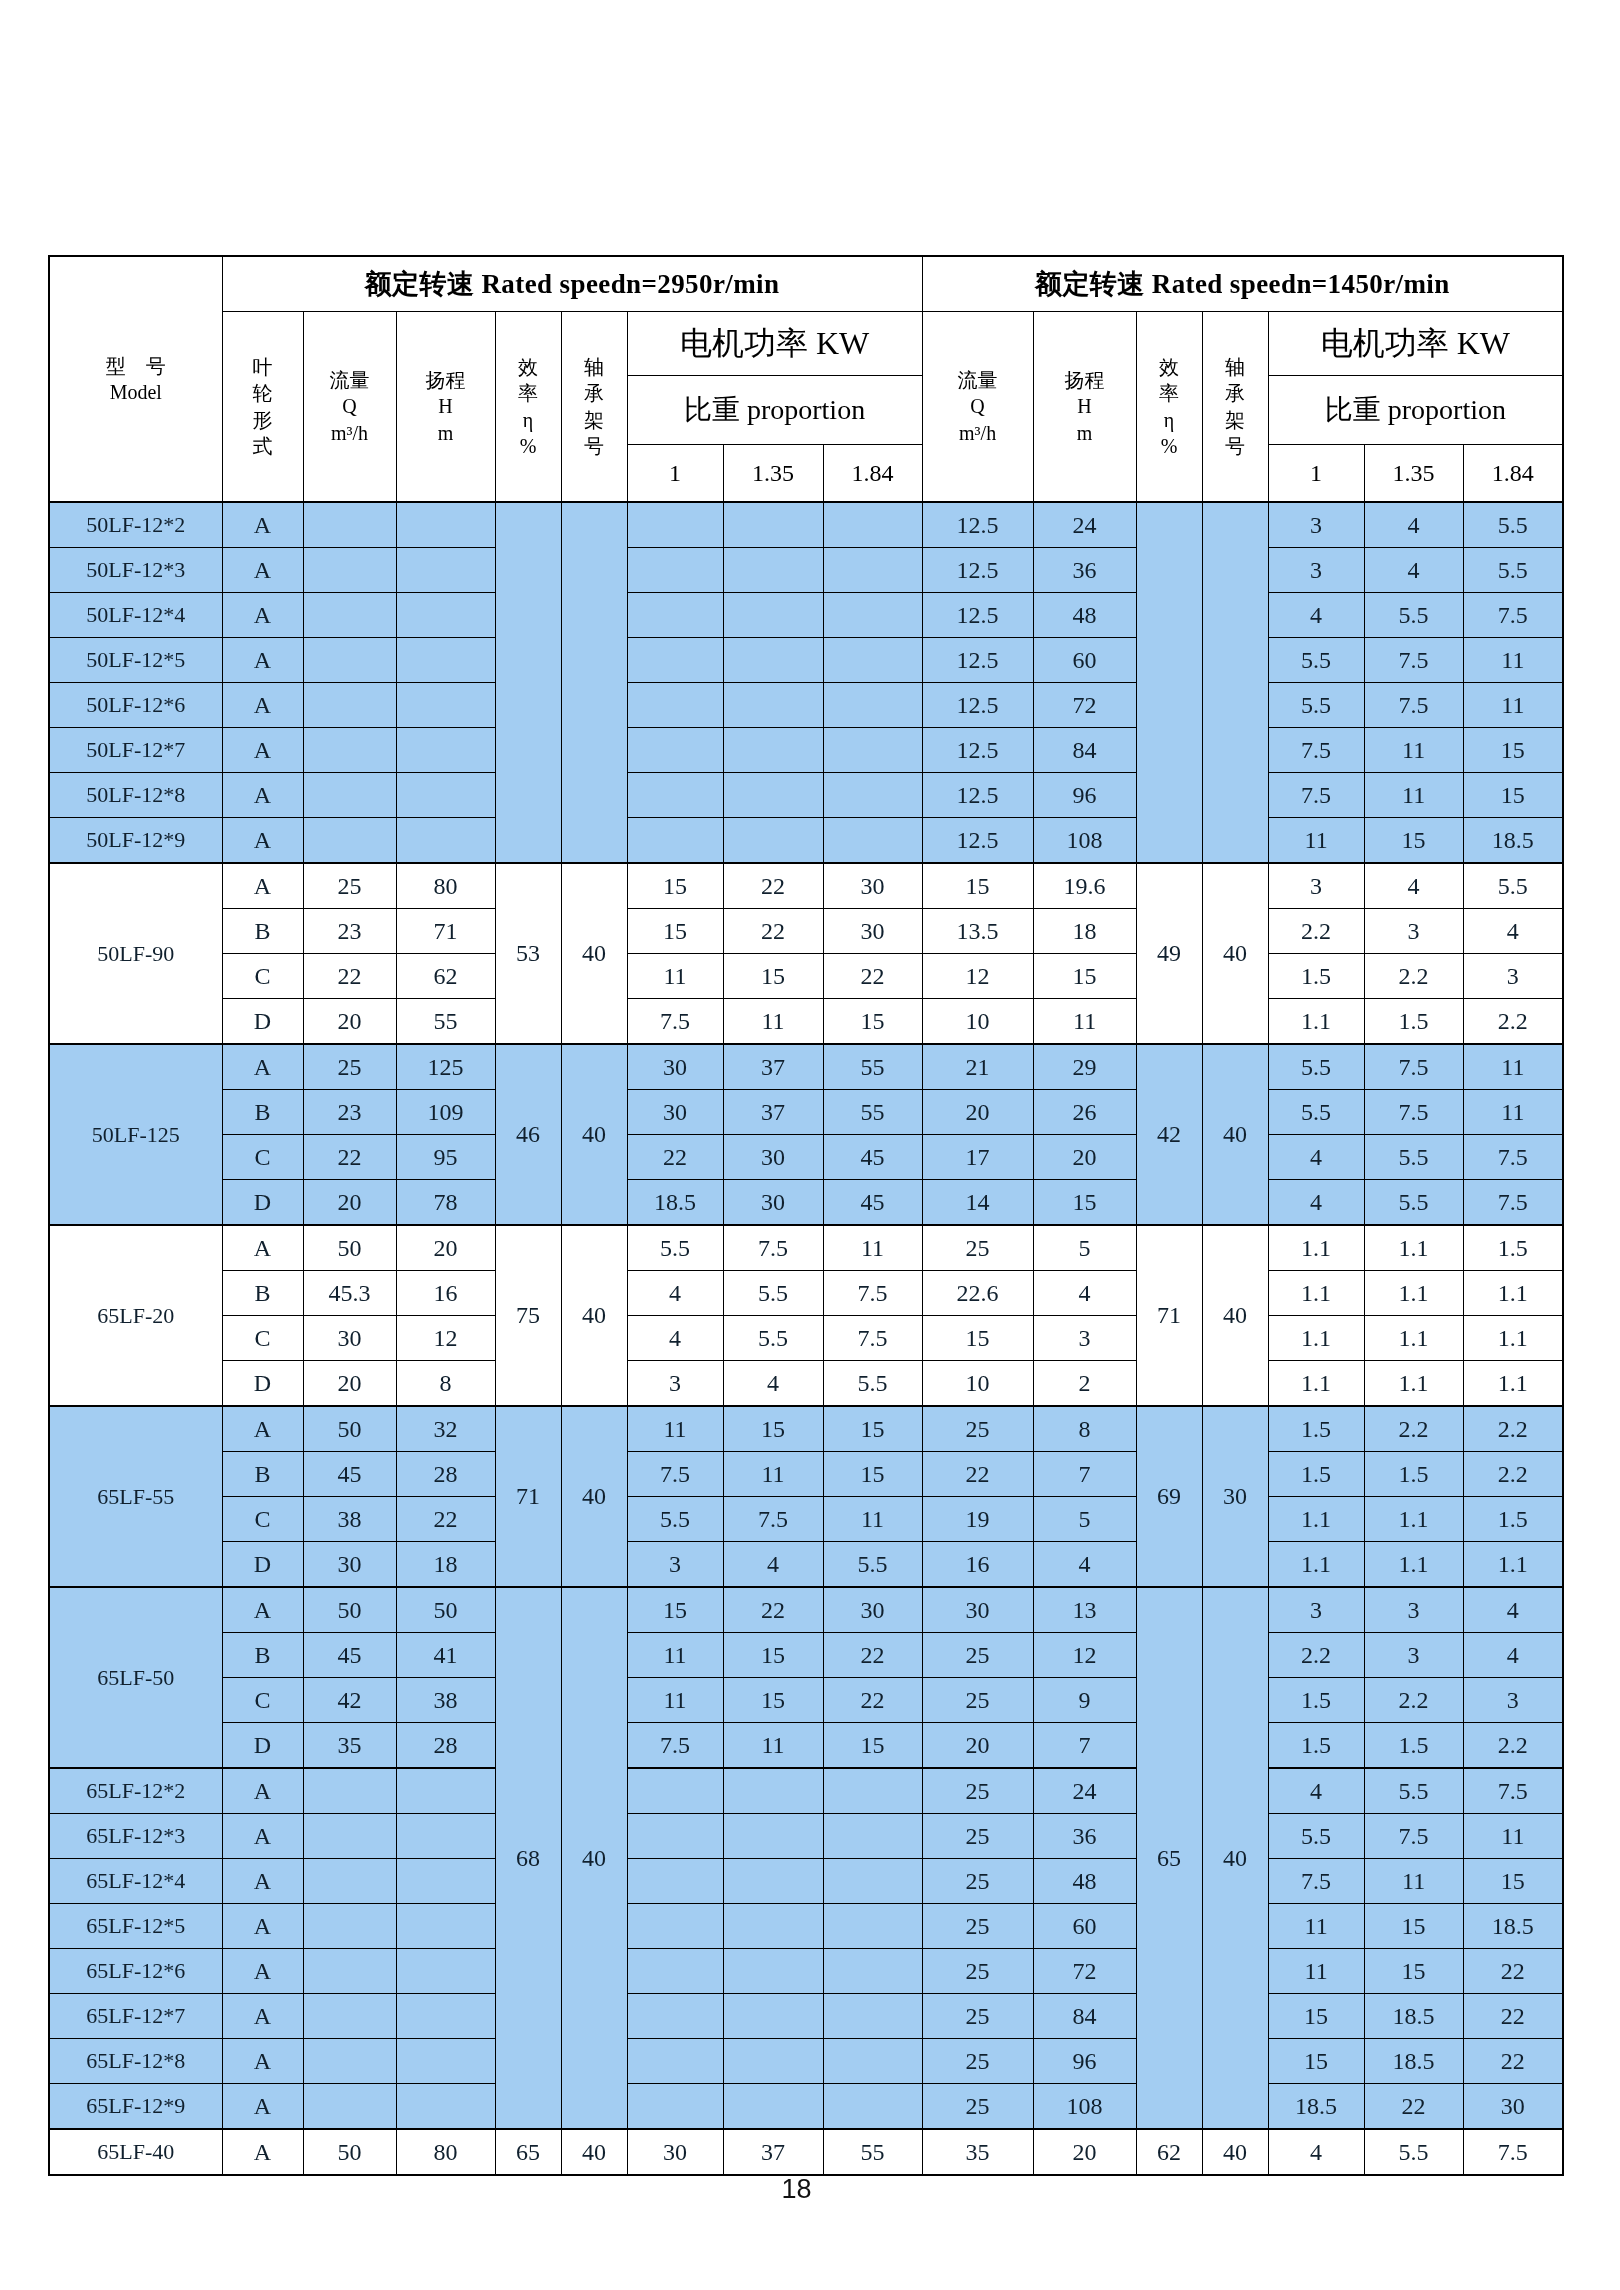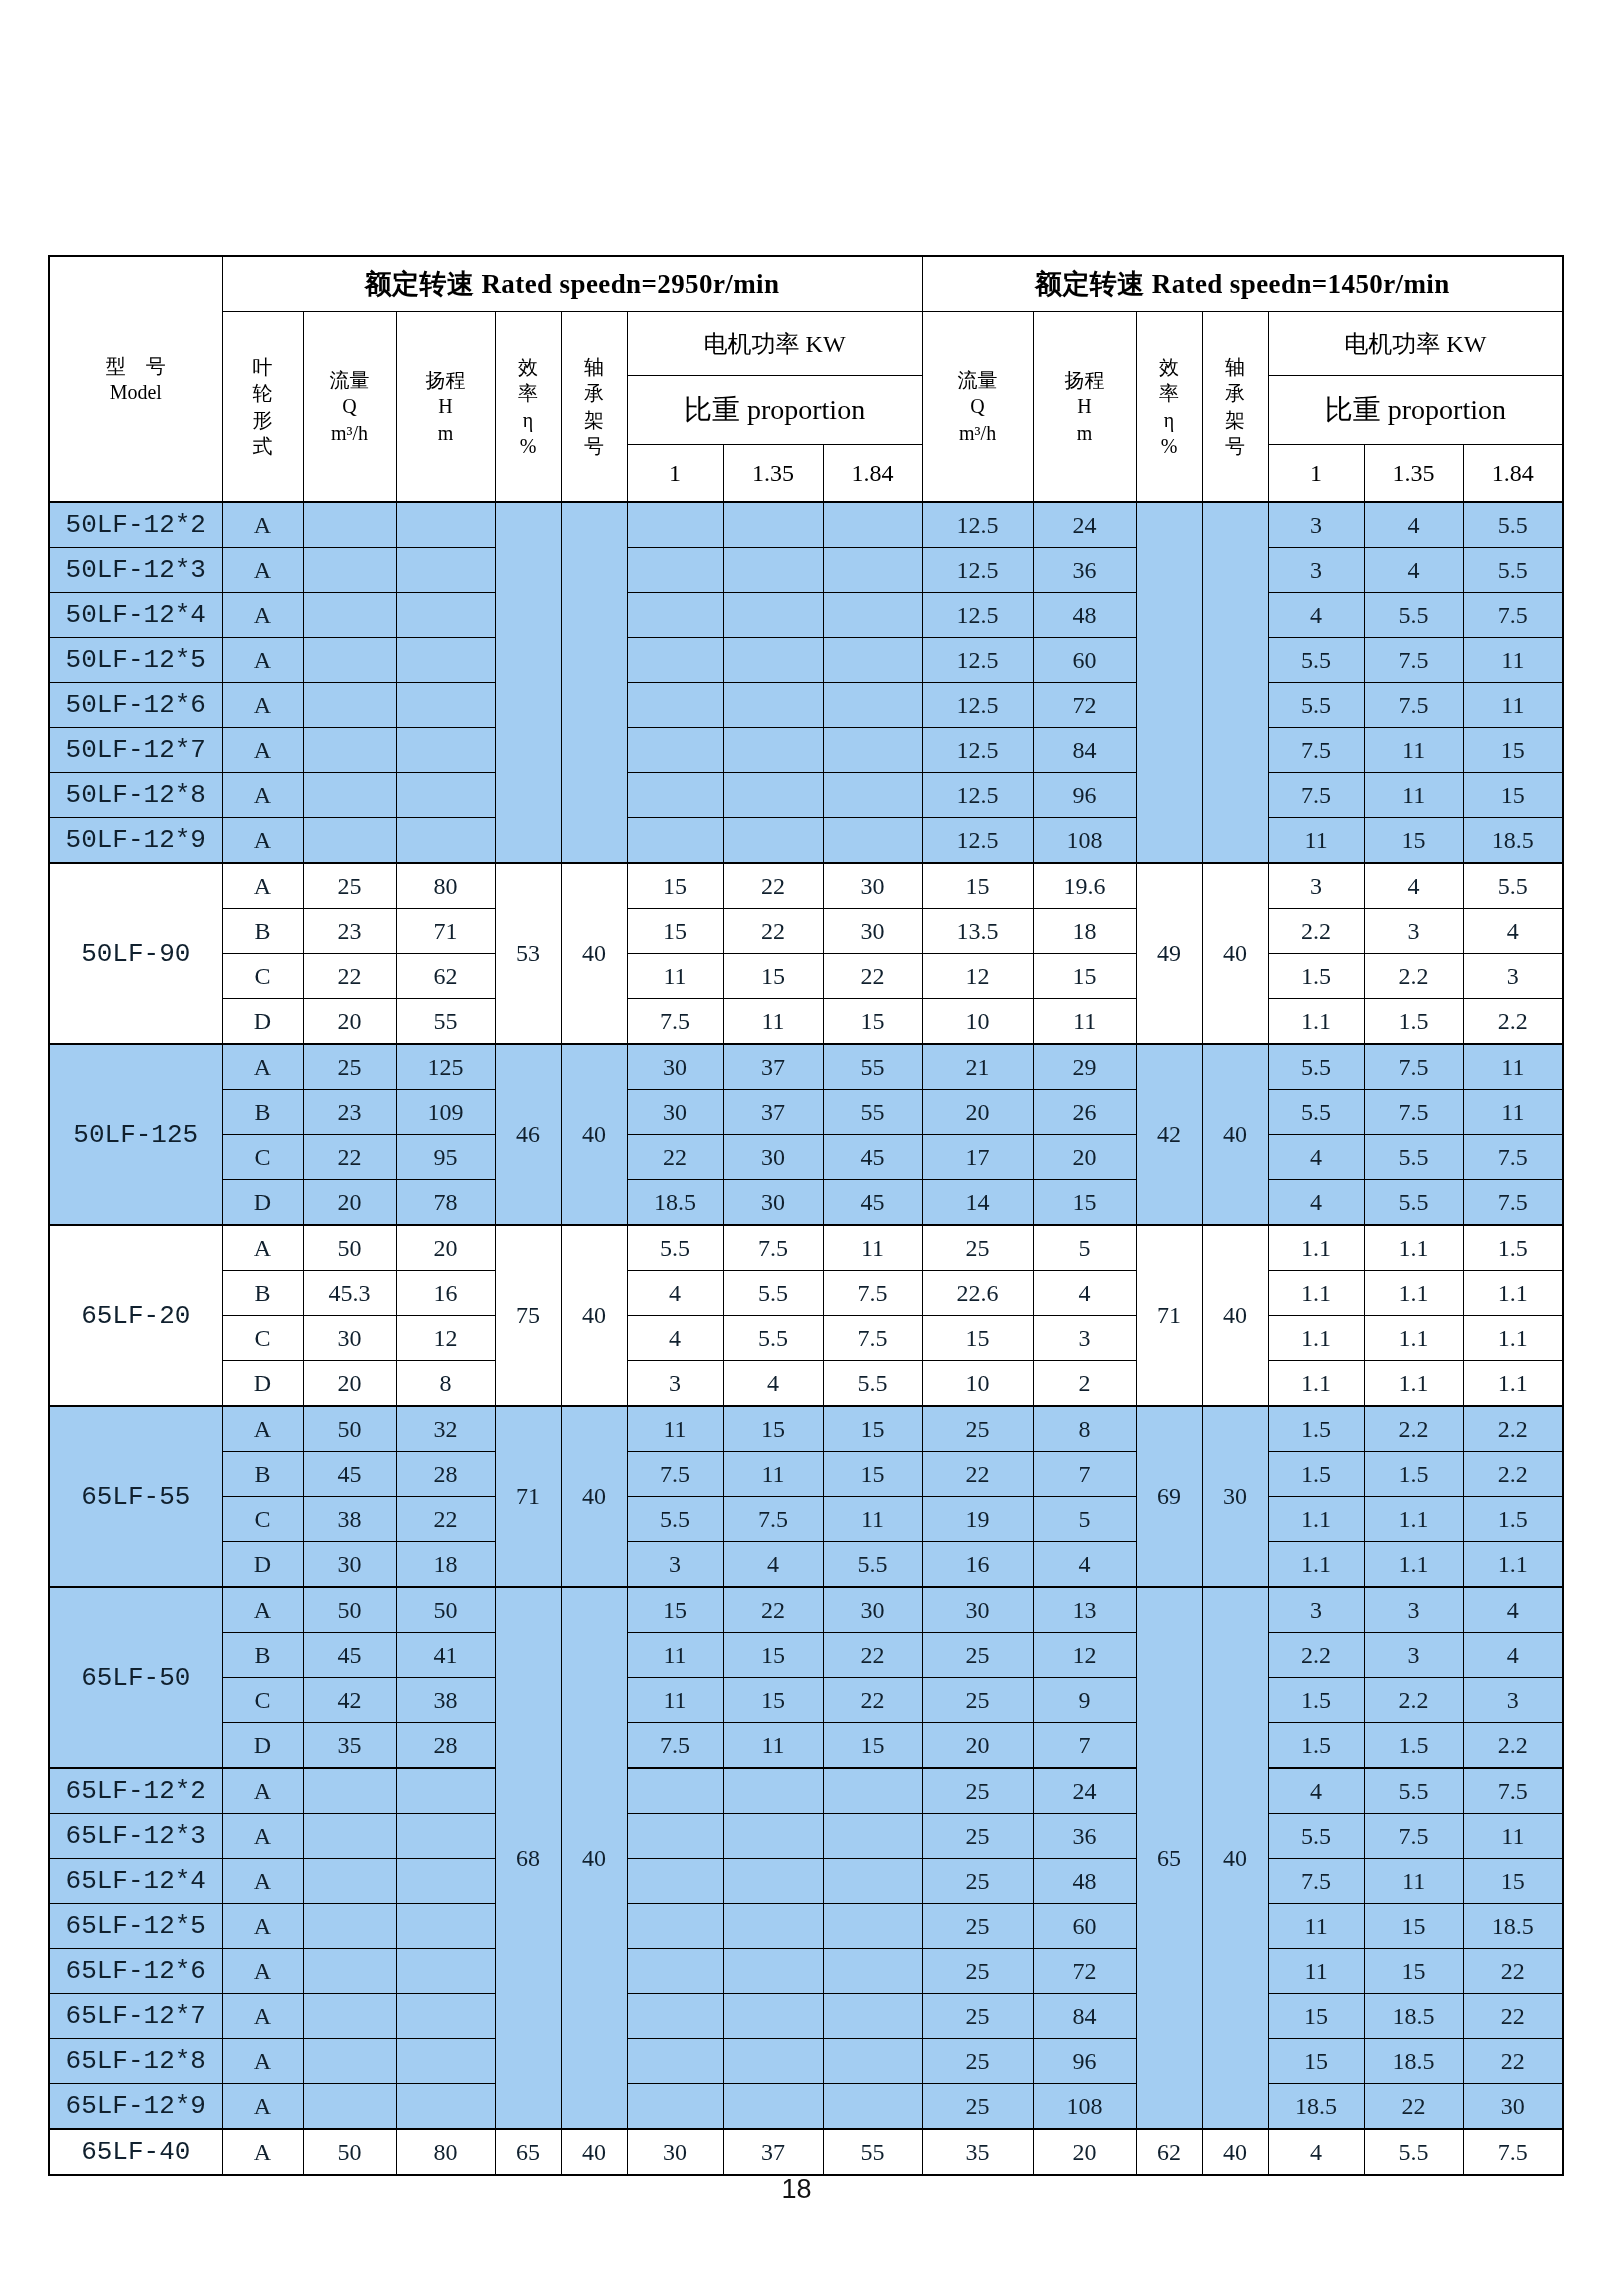--- a/index.html
+++ b/index.html
@@ -13,29 +13,29 @@
     border:2.7px solid #000;
   }
   th,td{
     border:1.4px solid #000;padding:0;text-align:center;vertical-align:middle;
     font-family:"Liberation Serif","DejaVu Serif",serif;
     overflow:hidden;
   }
   thead th{background:#ffffff;font-weight:normal;color:#000;}
   .speed-hdr{font-weight:bold;font-size:27px;height:54px;letter-spacing:0.4px;}
   .hcell{font-size:20px;white-space:pre-line;line-height:1.32;}
-  .power-hdr{font-size:24px;height:63px;}
+  .power-hdr{font-size:32px;height:63px;}
   .prop-hdr{font-size:28px;height:68px;}
   .ratio-row th{height:56px;font-size:24px;}
   thead tr.ratio-row th, thead tr.ratio-row{border-bottom:2.7px solid #000;}
   tbody td{height:44px;font-size:24px;color:#10202e;}
   tbody tr.white td{background:#ffffff;}
   tbody tr.blue td{background:#a3cdf2;}
   tbody tr.gsep td{border-top:2.7px solid #000;}
-  td.model{font-size:26px;font-family:Liberation Mono, monospace;}
+  td.model{font-size:22px;}
   .page-num{
     position:absolute;left:743px;top:2174px;width:107px;text-align:center;
     font-family:"Liberation Sans","DejaVu Sans",sans-serif;font-size:27px;color:#111;
   }
 </style>
 </head>
 <body>
 
 <table class="spec">
   <colgroup>

